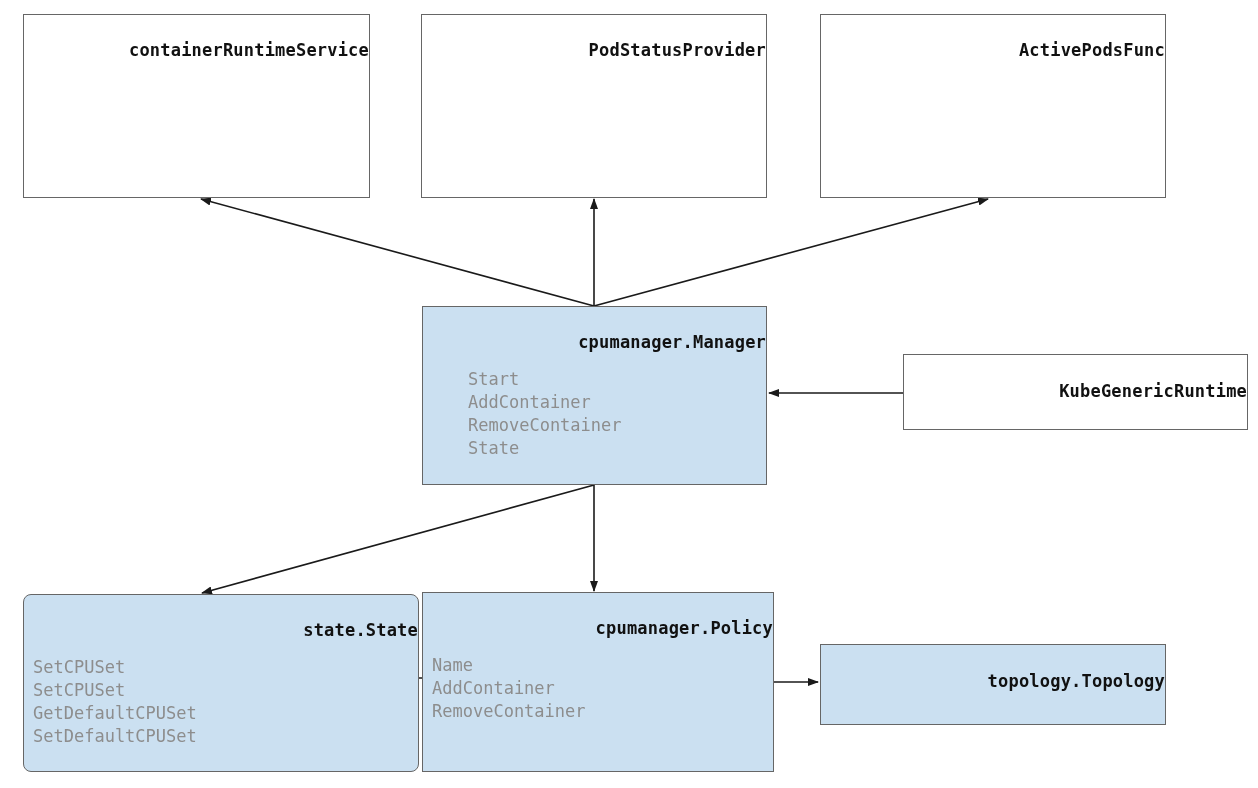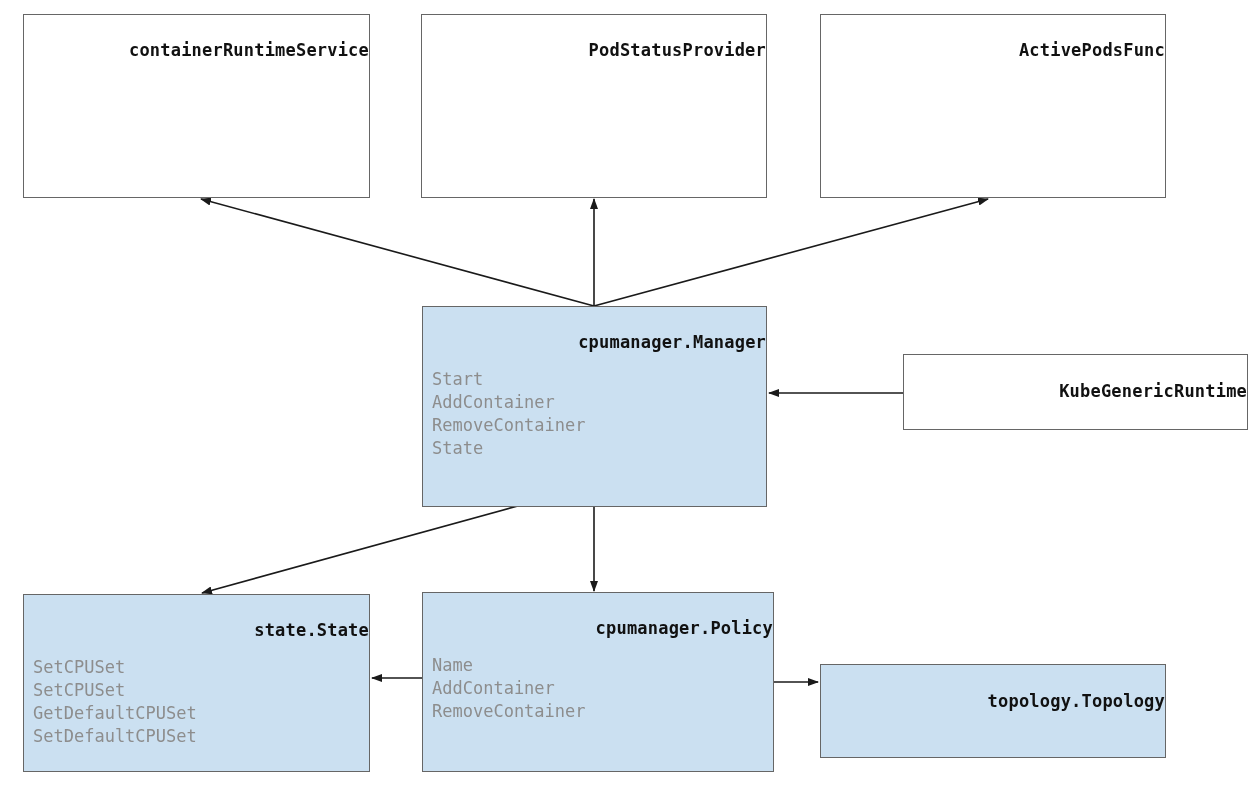--- a/index.html
+++ b/index.html
@@ -82,47 +82,47 @@
   <div id="nodes-layer">
       <div class="node" style="left: 23px; top: 14px; width: 347px; height: 184px;">
         <div class="node-title title-pad-tall">containerRuntimeService</div>
       </div>
       <div class="node" style="left: 421px; top: 14px; width: 346px; height: 184px;">
         <div class="node-title title-pad-tall">PodStatusProvider</div>
       </div>
       <div class="node" style="left: 820px; top: 14px; width: 346px; height: 184px;">
         <div class="node-title title-pad-tall">ActivePodsFunc</div>
       </div>
-      <div class="node filled" style="left: 422px; top: 306px; width: 345px; height: 201px;">
+      <div class="node filled" style="left: 422px; top: 306px; width: 345px; height: 179px; padding-left: 36px;">
         <div class="node-title title-pad-tall">cpumanager.Manager</div>
         <div class="node-members">
           <div class="member">Start</div>
           <div class="member">AddContainer</div>
           <div class="member">RemoveContainer</div>
           <div class="member">State</div>
         </div>
       </div>
       <div class="node" style="left: 903px; top: 354px; width: 345px; height: 76px;">
         <div class="node-title title-pad-short">KubeGenericRuntime</div>
       </div>
-      <div class="node filled" style="left: 23px; top: 594px; width: 347px; height: 178px;">
+      <div class="node filled" style="left: 23px; top: 594px; width: 396px; height: 178px; border-radius: 8px;">
         <div class="node-title title-pad-tall">state.State</div>
         <div class="node-members">
           <div class="member">SetCPUSet</div>
           <div class="member">SetCPUSet</div>
           <div class="member">GetDefaultCPUSet</div>
           <div class="member">SetDefaultCPUSet</div>
         </div>
       </div>
       <div class="node filled" style="left: 422px; top: 592px; width: 352px; height: 180px;">
         <div class="node-title title-pad-tall">cpumanager.Policy</div>
         <div class="node-members">
           <div class="member">Name</div>
           <div class="member">AddContainer</div>
           <div class="member">RemoveContainer</div>
         </div>
       </div>
-      <div class="node filled" style="left: 820px; top: 664px; width: 346px; height: 94px;">
+      <div class="node filled" style="left: 820px; top: 644px; width: 346px; height: 81px;">
         <div class="node-title title-pad-short">topology.Topology</div>
       </div>
     </div>
 
 </div>
 
 </body></html>

